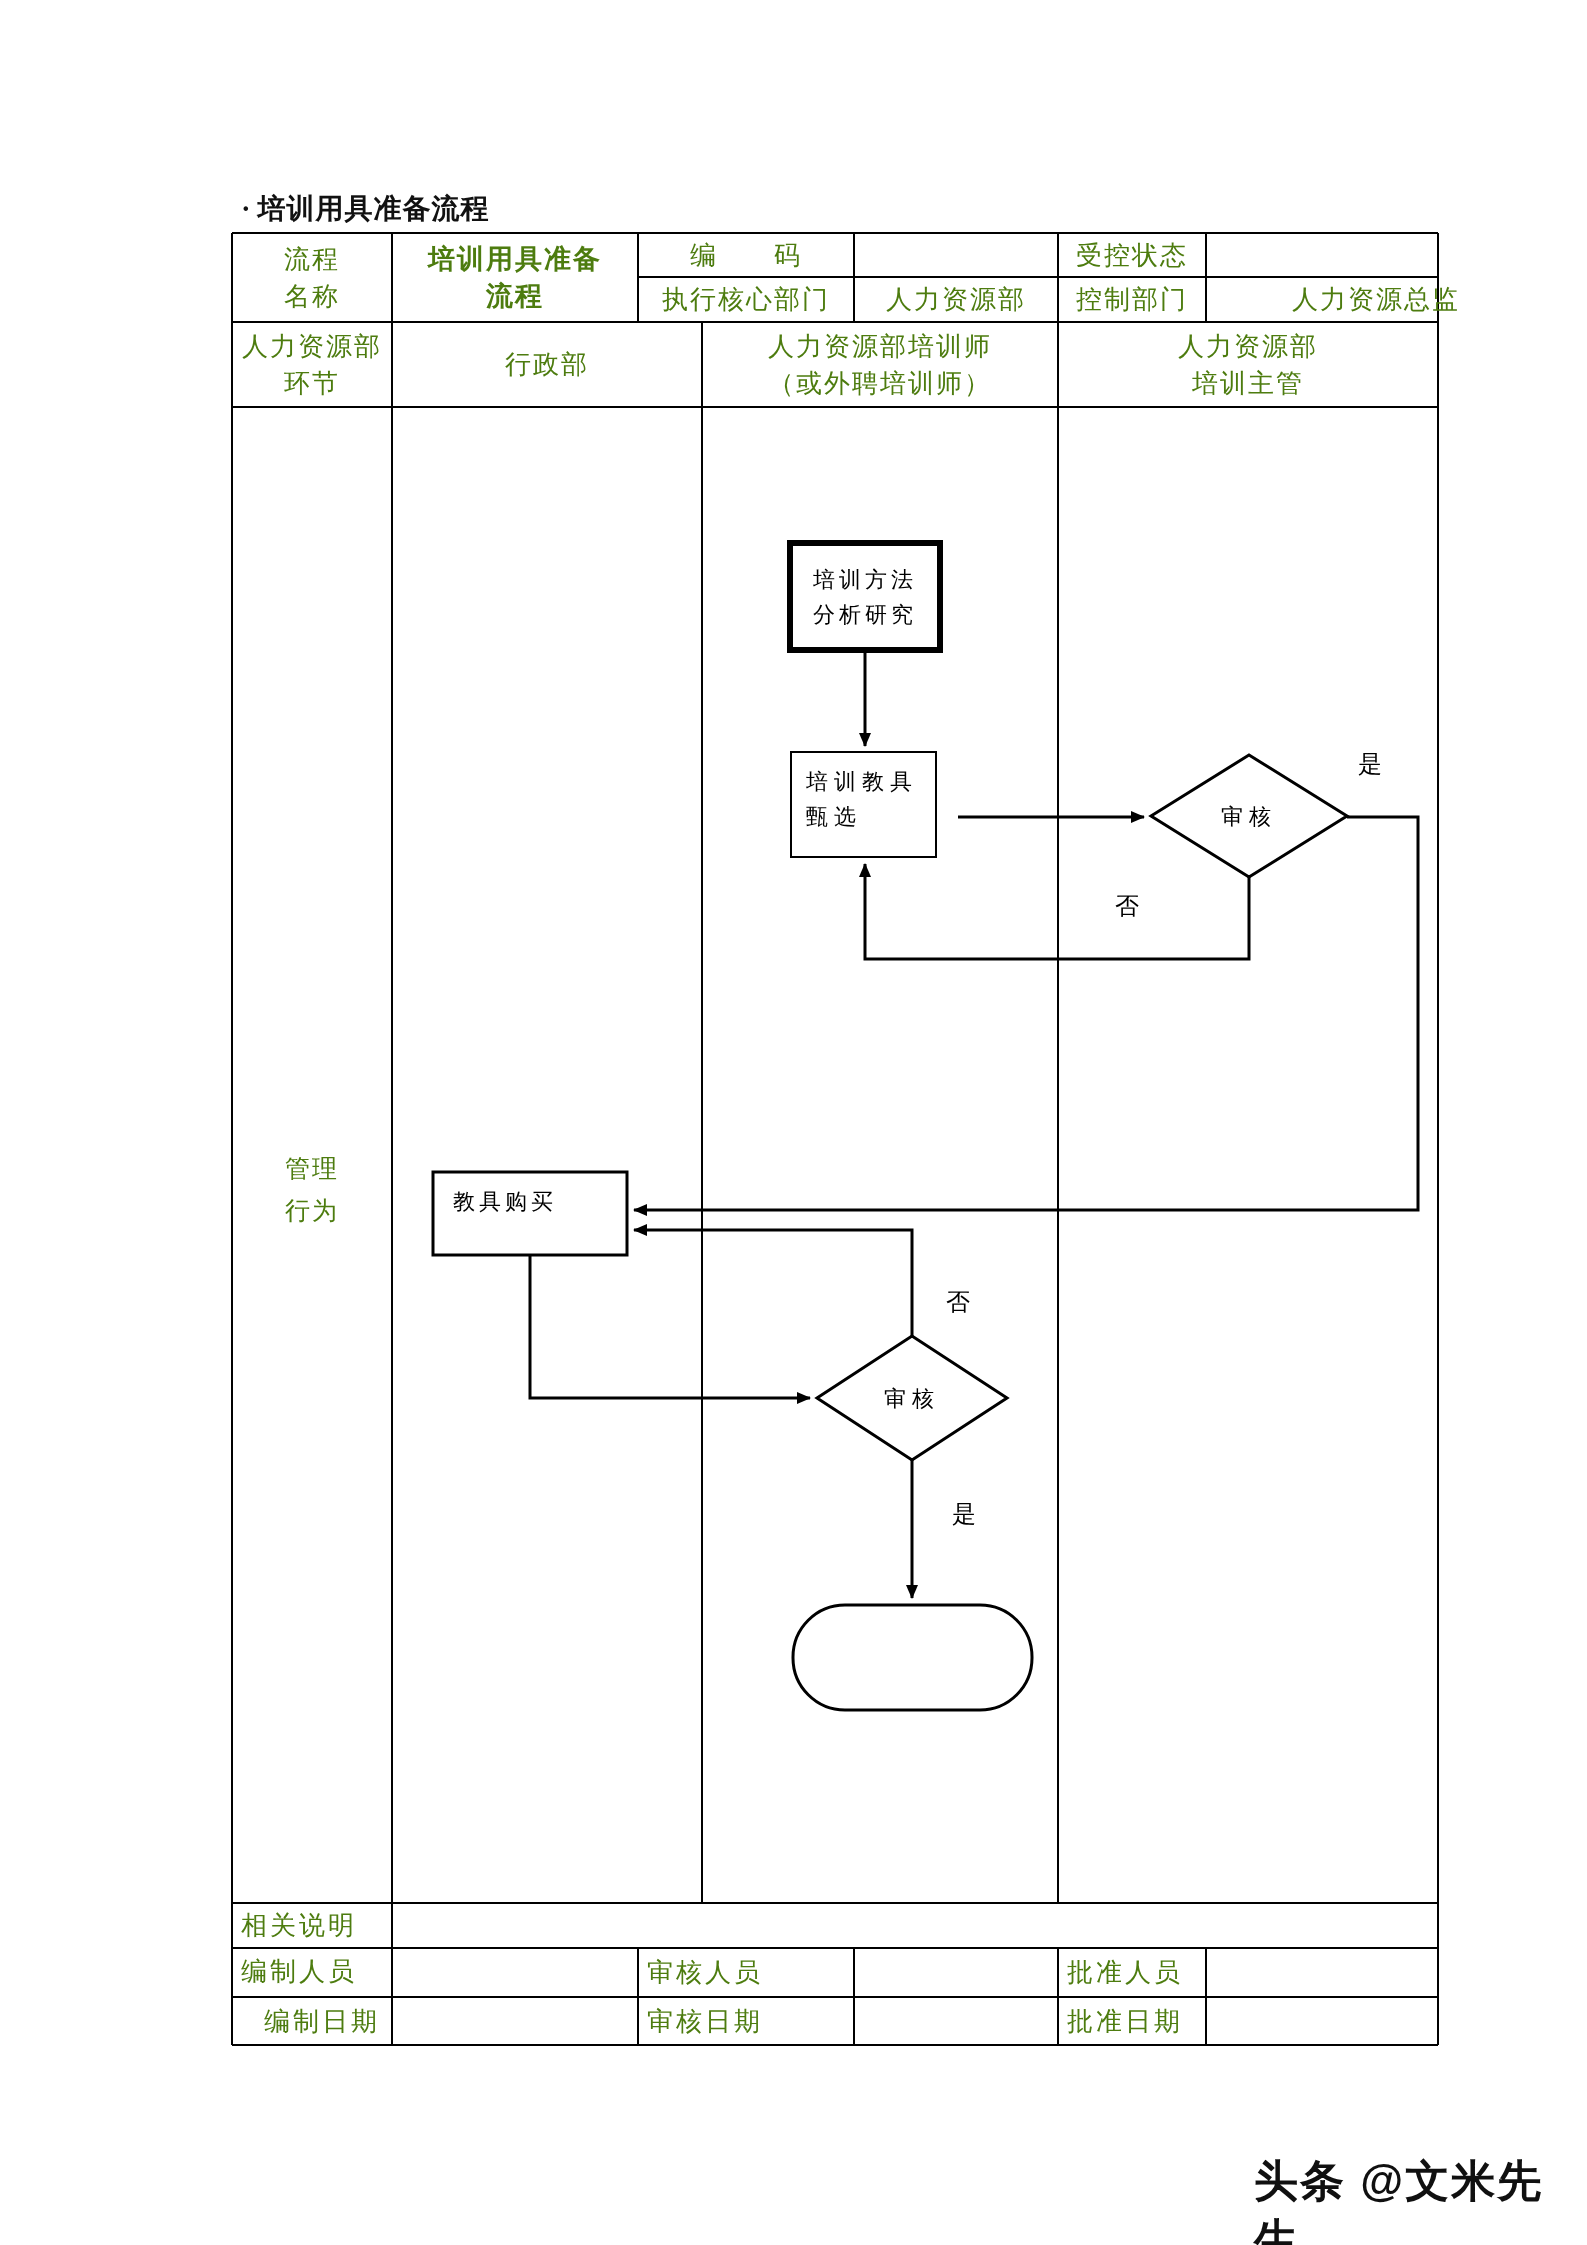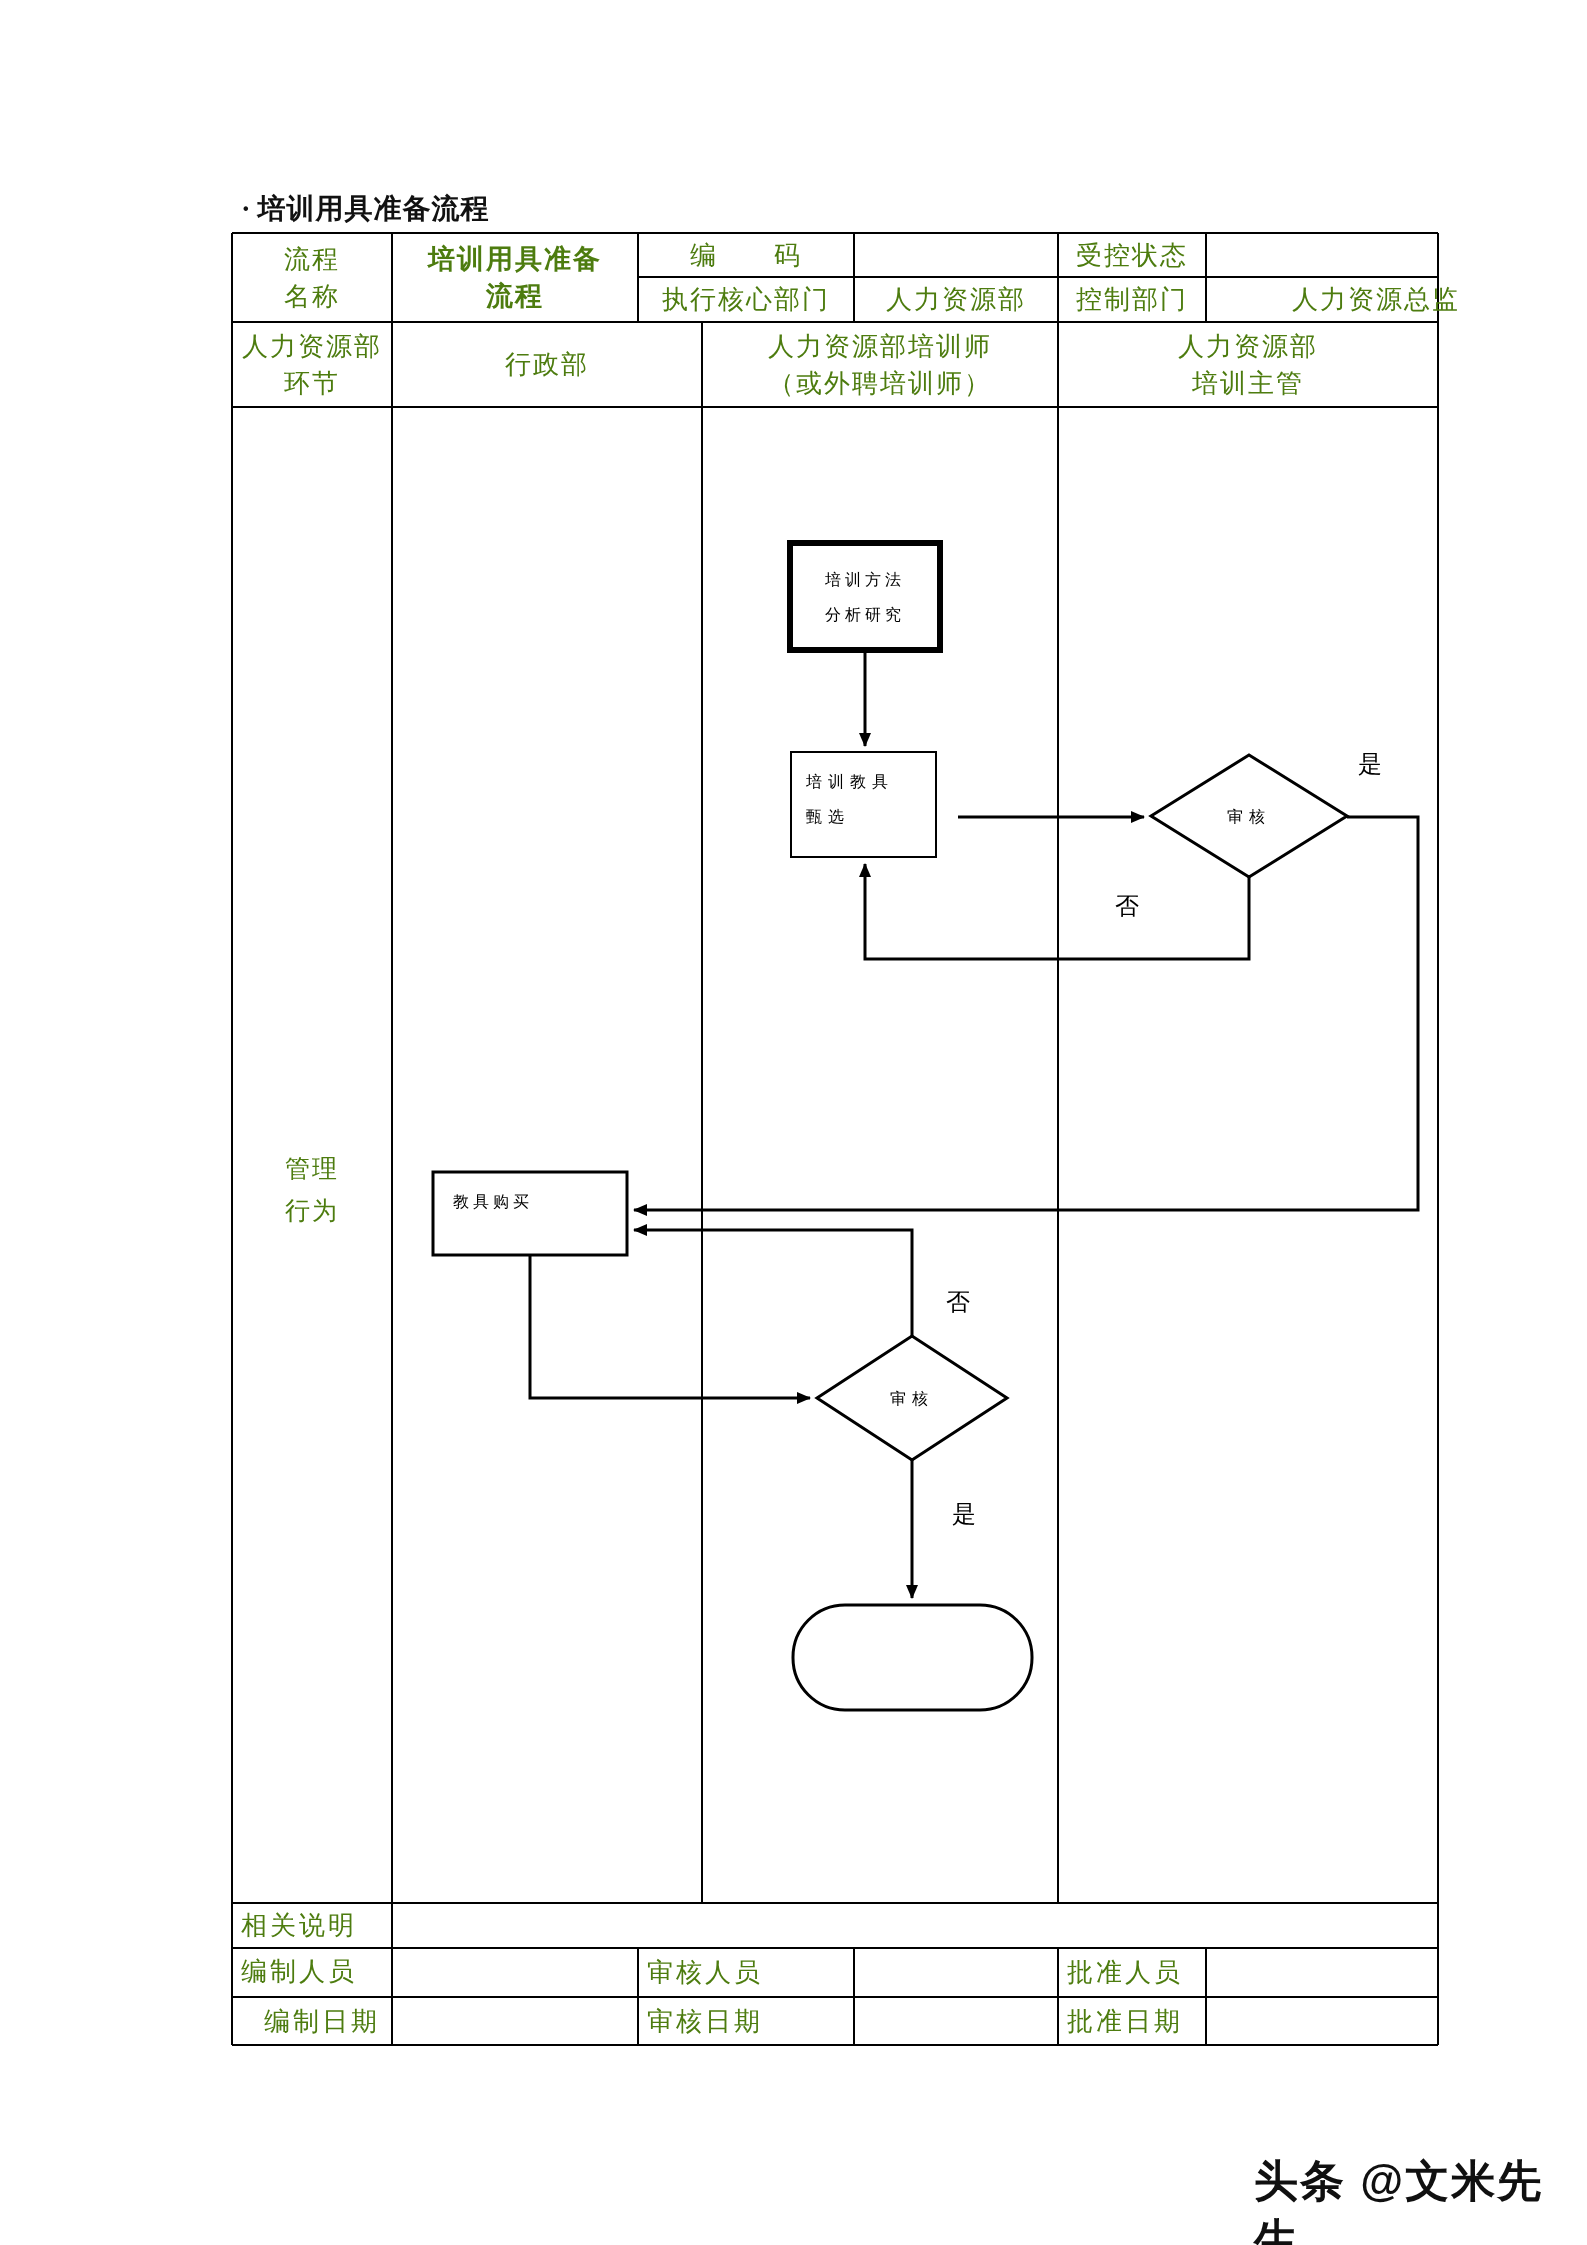--- a/index.html
+++ b/index.html
@@ -27,21 +27,21 @@
   .doc-title{
     position:absolute;left:243px;top:190px;
     display:flex;align-items:center;gap:8px;
     font-family:"Liberation Sans","DejaVu Sans",sans-serif;
     font-weight:bold;font-size:28px;letter-spacing:1px;color:#111;
   }
   .doc-title .bullet{font-size:16px;line-height:28px;}
   
   .node-label{
     position:absolute;white-space:pre-line;
-    font-size:16px;line-height:35px;letter-spacing:4px;color:#000;
+    font-size:22px;line-height:35px;letter-spacing:4px;color:#000;
   }
   .node-label.center{display:flex;align-items:center;justify-content:center;text-align:center;}
   .edge-label{
     position:absolute;font-size:24px;color:#000;letter-spacing:0;
   }
   .watermark{
     position:absolute;left:1254px;top:2152px;
     font-family:"Liberation Sans","DejaVu Sans",sans-serif;
     font-weight:900;font-size:44px;letter-spacing:2px;color:#101010;
   }

